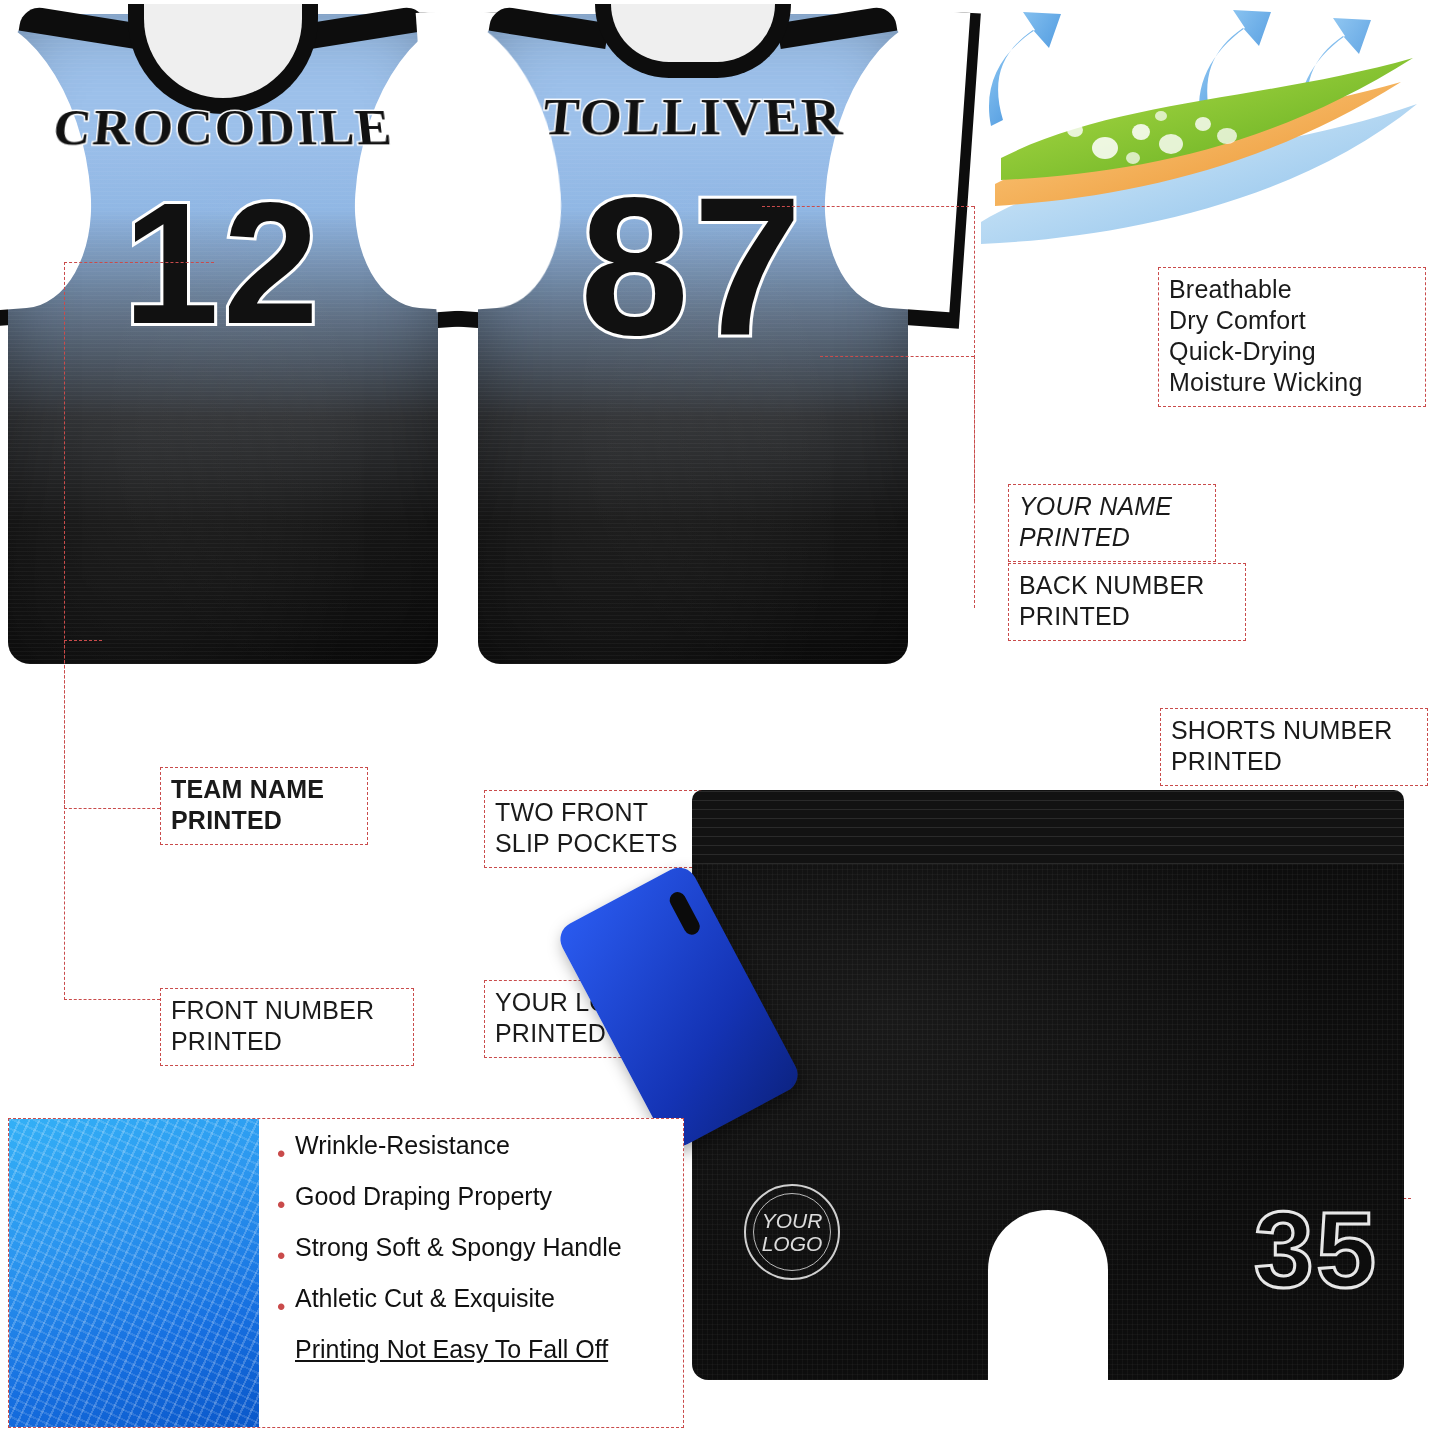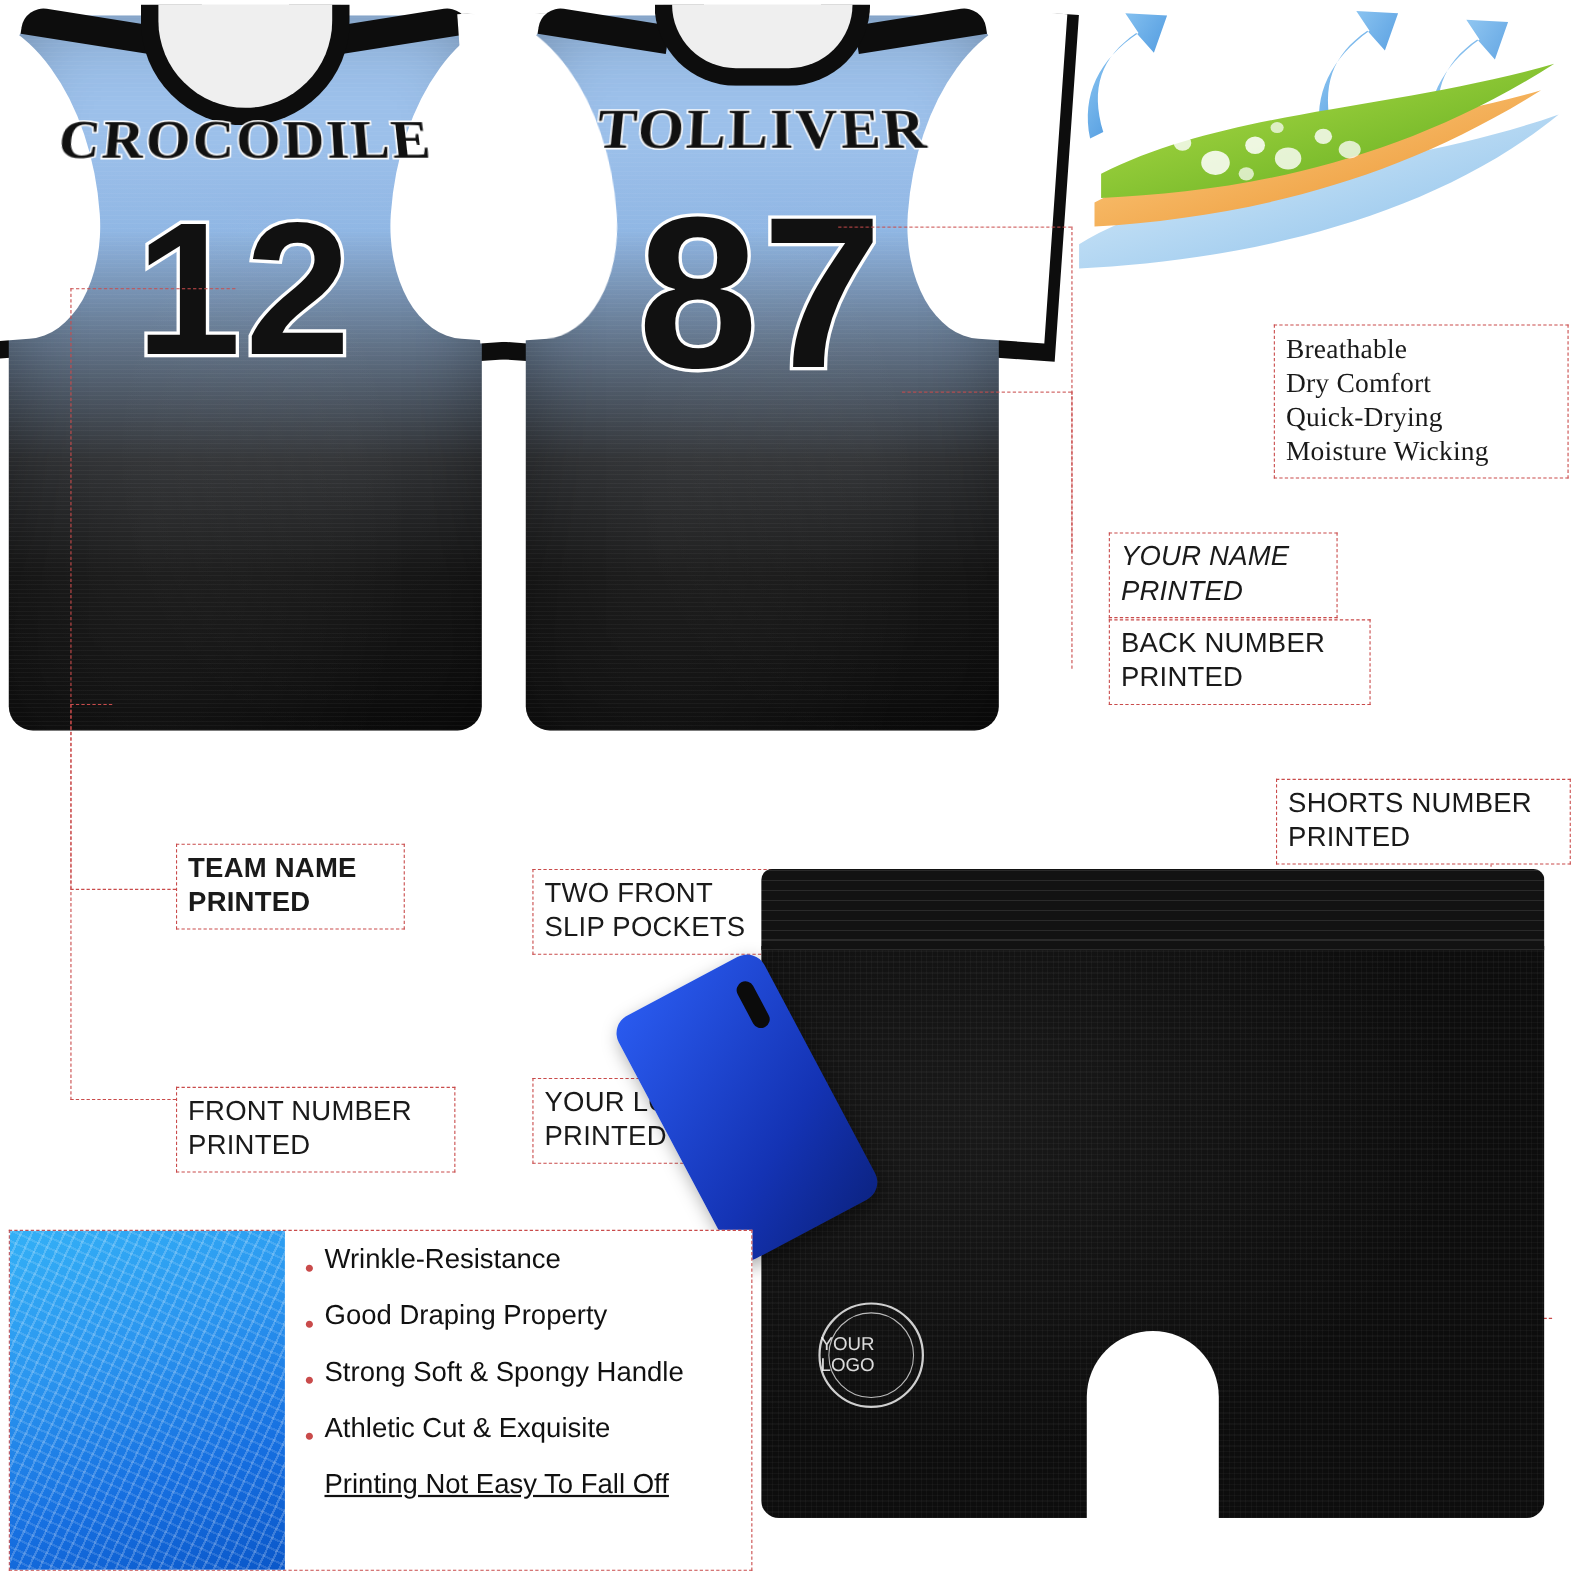--- a/index.html
+++ b/index.html
@@ -142,21 +142,21 @@
     position:absolute; right:18px; top:22px; width:16px; height:46px;
     background:#0b0b0b; border-radius:9px;
   }
   .shorts .logo{
     position:absolute; left:52px; bottom:110px;
     width:96px; height:96px;
     border:2px solid rgba(255,255,255,0.8);
     border-radius:50%;
     display:flex; align-items:center; justify-content:center;
     color:rgba(255,255,255,0.85);
-    font-size:17px; line-height:1.1; text-align:left;
+    font-size:21px; line-height:1.1; text-align:center;font-style:italic;
   }
   .shorts .logo::before{
     content:""; position:absolute; inset:7px; border:1.5px solid rgba(255,255,255,0.7); border-radius:50%;
   }
   .shorts .snum{
     position:absolute; right:26px; bottom:78px;
     font-size:108px; font-weight:bold; color:#0d0d0d;
     -webkit-text-stroke:3px rgba(255,255,255,0.9);
     letter-spacing:2px;
   }
@@ -278,21 +278,21 @@
 
   <div class="lead h" style="left:1355px; top:1198px; width:56px;"></div>
   <div class="lead v" style="left:1355px; top:740px; height:458px;"></div>
 
   <div class="lead v" style="left:718px; top:812px; height:128px;"></div>
   <div class="lead h" style="left:718px; top:940px; width:66px;"></div>
 
   <div class="lead v" style="left:718px; top:1012px; height:190px;"></div>
   <div class="lead h" style="left:718px; top:1202px; width:54px;"></div>
 
-  <div class="anno" style="left:1158px; top:295px; width:268px;font-family:Liberation Serif, serif;">Breathable
+  <div class="anno" style="left:1158px; top:267px; width:268px;">Breathable
 Dry Comfort
 Quick-Drying
 Moisture Wicking</div>
 
   <div class="anno" style="left:1008px; top:484px; width:208px;font-style:italic;">YOUR NAME
 PRINTED</div>
 
   <div class="anno" style="left:1008px; top:563px; width:238px;">BACK NUMBER
 PRINTED</div>
 
@@ -313,20 +313,21 @@
 
   <div class="shorts" style="left:692px; top:790px; width:712px; height:600px;">
     <div class="legs"></div>
     <div class="waist"></div>
     <div class="crotch"></div>
     <div class="phone">
       <div class="cam"></div>
     </div>
     <div class="logo">YOUR
 LOGO</div>
+    <div class="snum">35</div>
   </div>
 
   <div class="featpanel">
     <div class="swatch"></div>
     <ul>
       <li><span class="dot">•</span><span>Wrinkle-Resistance</span></li>
       <li><span class="dot">•</span><span>Good Draping Property</span></li>
       <li><span class="dot">•</span><span>Strong Soft &amp; Spongy Handle</span></li>
       <li><span class="dot">•</span><span>Athletic Cut &amp; Exquisite</span></li>
       <li class="nodot"><span>Printing Not Easy To Fall Off</span></li>

